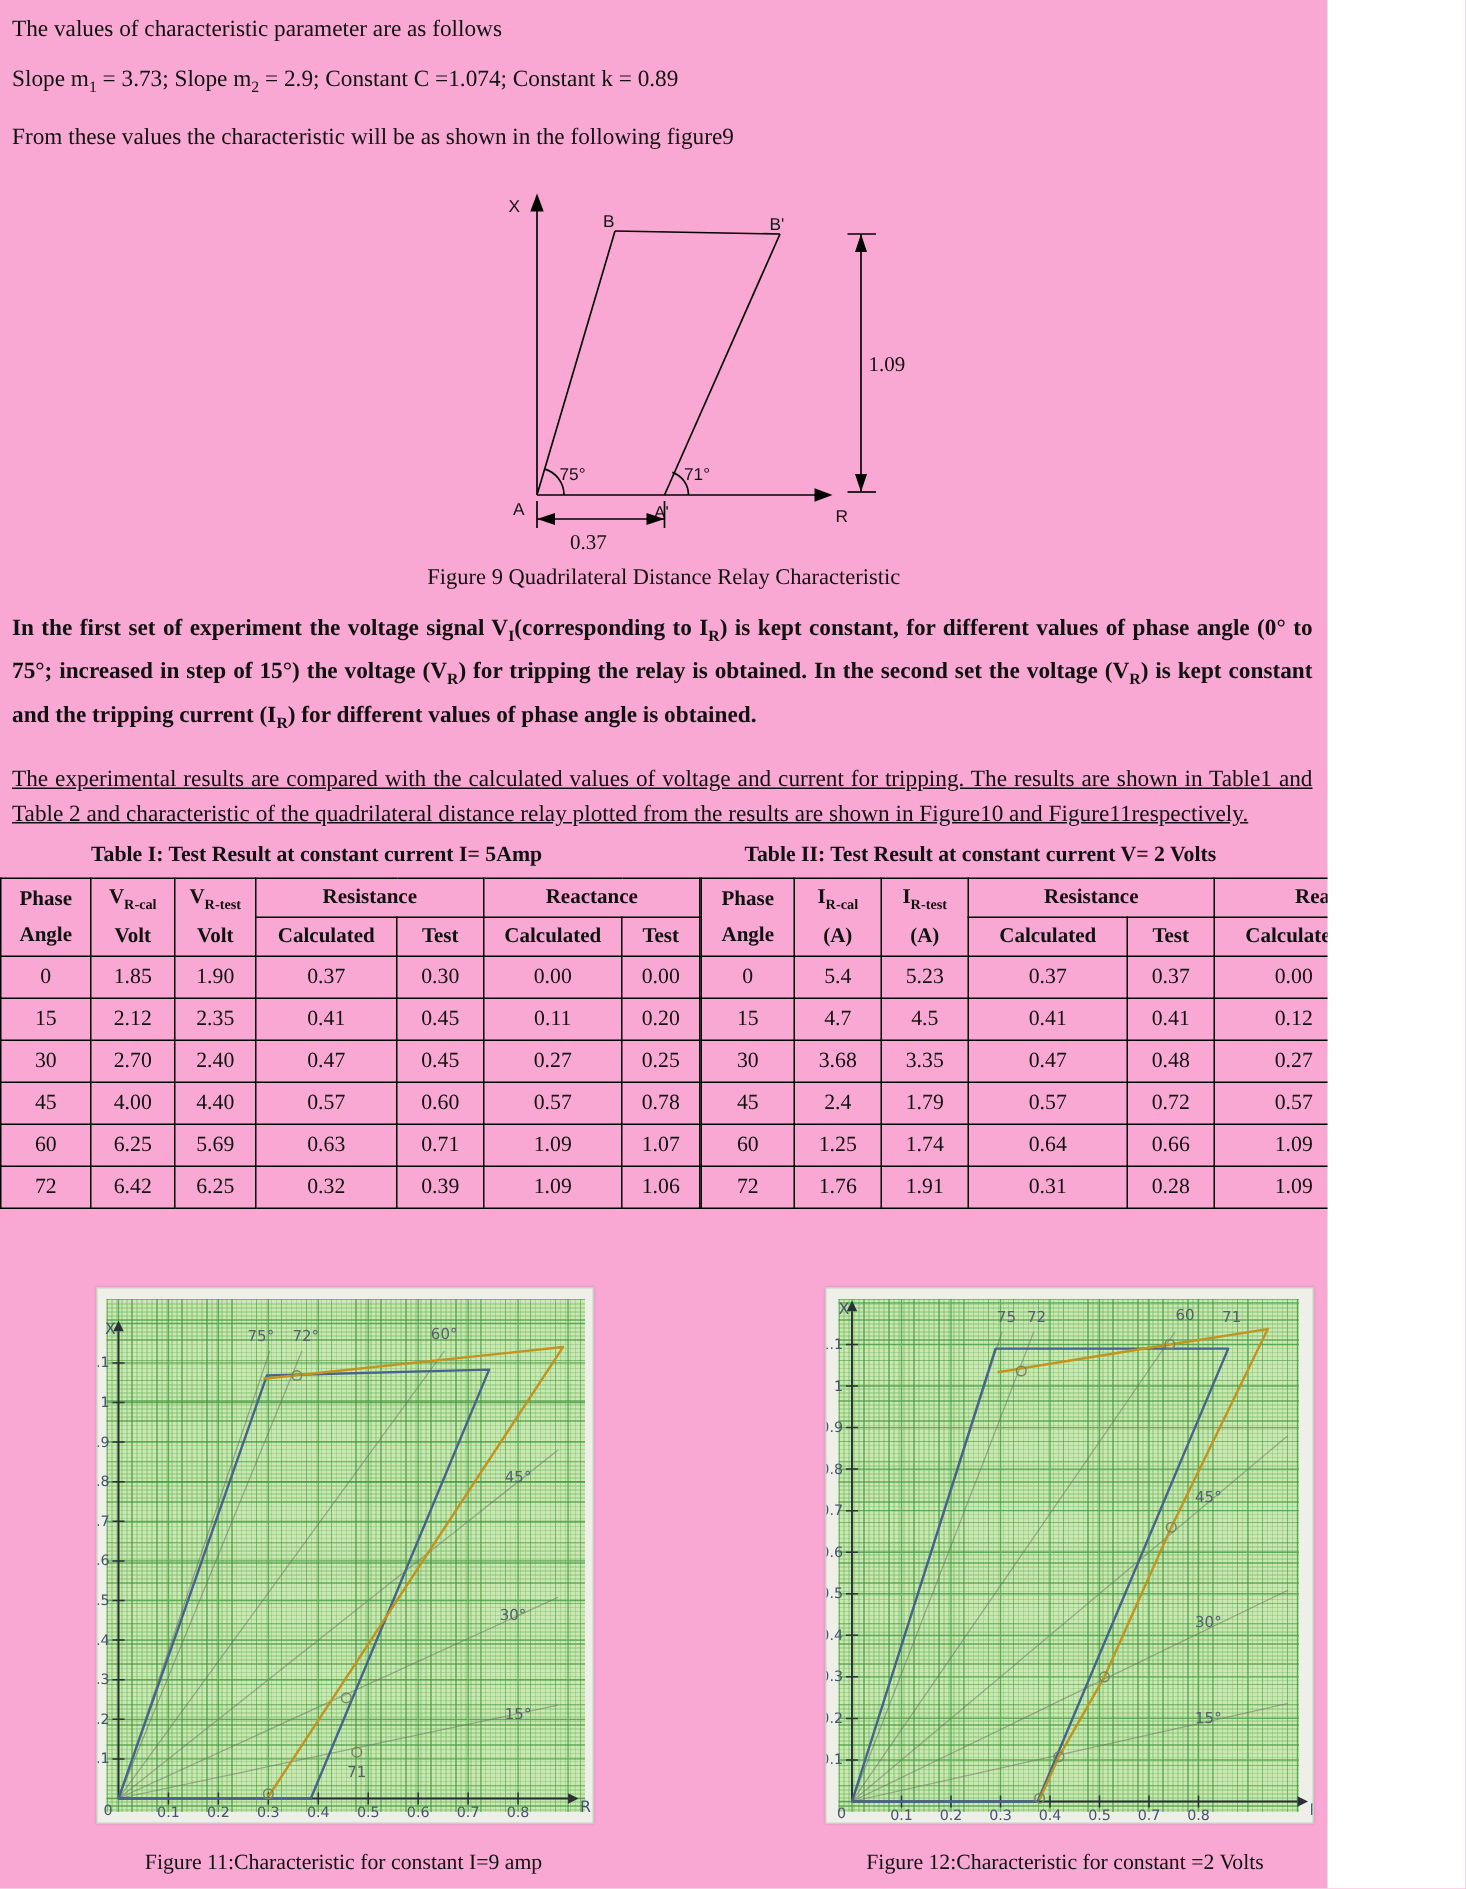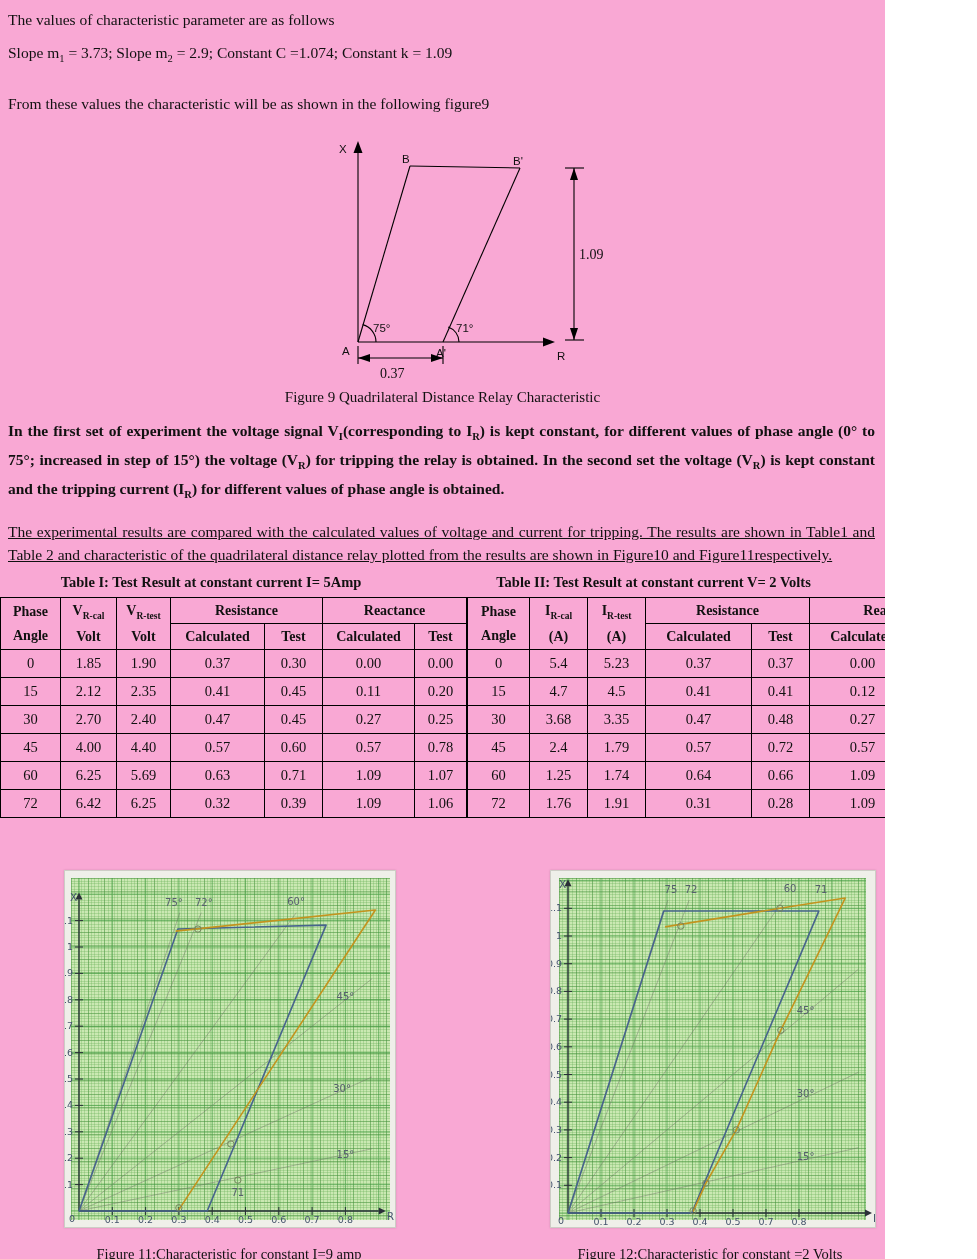--- a/index.html
+++ b/index.html
@@ -2,21 +2,21 @@
 <html><head>
 <meta charset="utf-8">
 <style>
   html,body{margin:0;padding:0;}
   .page{width:885px;height:1259px;background:#f9a8d4;overflow:hidden;position:relative;
         font-family:"Liberation Serif", serif;color:#111;}
   .textcol{padding:0 10px 0 8px;}
   .intro-line{margin:0;padding:0;font-size:15.5px;line-height:22px;}
   .intro-line.l1{margin-top:9px;}
   .intro-line.l2{margin-top:11px;}
-  .intro-line.l3{margin-top:23px;}
+  .intro-line.l3{margin-top:11px;}
   sub{font-size:.68em;}
   
   .fig9-wrap{position:relative;width:977px;height:252px;margin-top:18px;}
   .fig9-wrap svg{position:absolute;left:0;top:0;}
   .fig9 line, .fig9 path{stroke:#000;stroke-width:1.1;fill:none;}
   .fig9 polygon{fill:#000;}
   .fig9 text{font-family:"Liberation Sans", sans-serif;font-size:11.5px;fill:#111;}
   .fig9 text.dim{font-family:"Liberation Serif", serif;font-size:14px;}
   .fig9-caption{text-align:center;font-size:15px;margin-top:4px;}
   
@@ -57,21 +57,21 @@
   .fcap.f11{width:330px;margin-left:64px;}
   .fcap.f12{width:324px;margin-left:154px;}
 </style>
 </head>
 <body>
 
 <div class="page">
 
   <div class="textcol">
     <p class="intro-line l1"><span>The values of characteristic parameter are as follows</span></p>
-    <p class="intro-line l2"><span>Slope m</span><sub>1</sub><span> = 3.73; Slope m</span><sub>2</sub><span> = 2.9; Constant C =1.074; Constant k = 1.09</span></p>
+    <p class="intro-line l2"><span>Slope m</span><sub>1</sub><span> = 3.73; Slope m</span><sub>2</sub><span> = 2.9; Constant C =1.074; Constant k = 0.89</span></p>
     <p class="intro-line l3"><span>From these values the characteristic will be as shown in the following figure9</span></p>
   </div>
 
   <div class="fig9-wrap">
     <svg class="fig9" width="977" height="252">
 
       <line x1="358" y1="209" x2="358" y2="18"></line>
       <polygon points="358,8 353.5,20 362.5,20"></polygon>
       <text x="339" y="20">X</text>
       <line x1="358" y1="209" x2="546" y2="209"></line>

